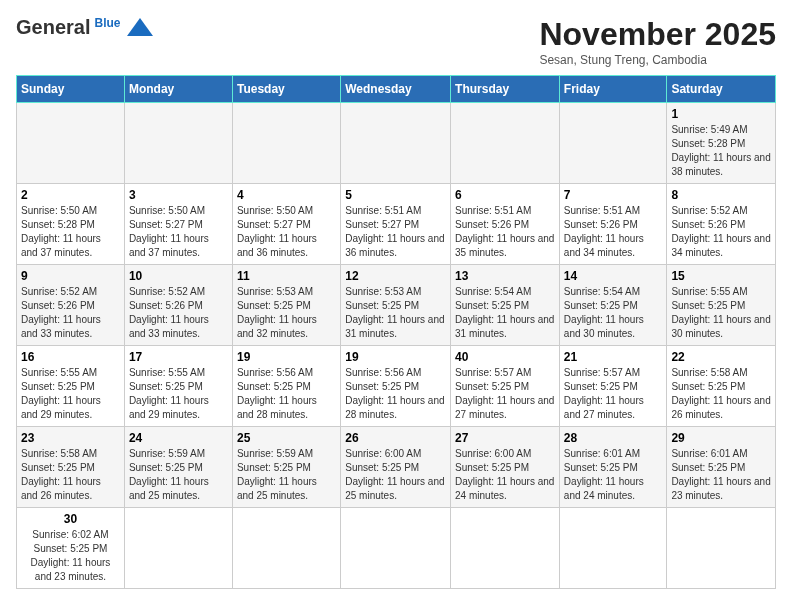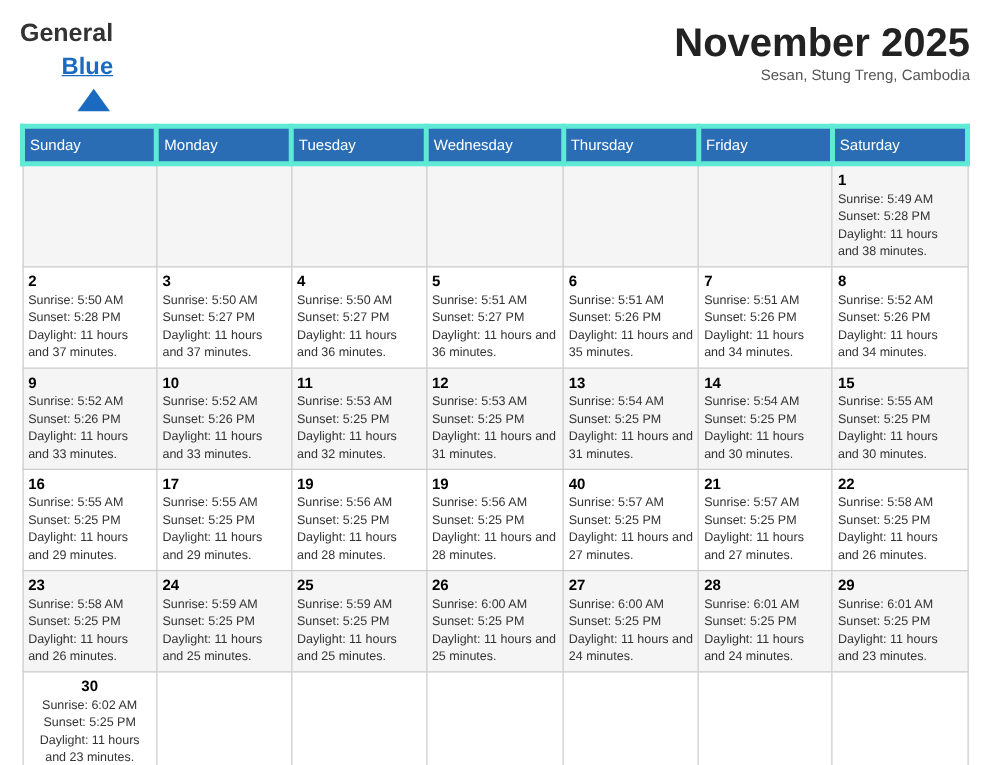--- a/index.html
+++ b/index.html
@@ -15,21 +15,21 @@
       justify-content: space-between;
       align-items: flex-start;
       margin-bottom: 8px;
     }
     .logo {
       display: flex;
       flex-direction: column;
       align-items: flex-start;
     }
     .title-block {
-      text-align: right;
+      text-align: left;
     }
     .main-title {
       font-size: 32px;
       font-weight: bold;
       color: #222;
     }
     .subtitle {
       font-size: 12px;
       color: #555;
     }
@@ -39,22 +39,22 @@
       font-size: 11px;
     }
     thead tr {
       background-color: #2a6db5;
       color: #fff;
     }
     thead th {
       padding: 6px 4px;
       text-align: left;
       font-size: 12px;
-      font-weight: normal;
-      border: 4px solid #5eead4;
+      font-weight: bold;
+      border: 1px solid #5eead4;
     }
     tbody tr {
       vertical-align: top;
     }
     tbody td {
       border: 1px solid #ccc;
       padding: 4px;
       min-height: 60px;
       width: 113px;
     }
@@ -82,23 +82,23 @@
     .last-row td {
       background-color: #f5f5f5;
       text-align: center;
     }
   </style>
 </head>
 <body>
 
 <div class="header">
   <div class="logo">
-    <div style="display:flex;align-items:flex-end;gap:4px;flex-direction:column;">
+    <div style="display:flex;align-items:flex-start;gap:4px;">
       <span style="font-size:20px;font-weight:bold;color:#333;">General</span>
-      <span style="font-size:19px;font-weight:bold;color:#1a6bbf;text-decoration:underline;">Blue</span>
+      <span style="font-size:12px;font-weight:bold;color:#1a6bbf;">Blue</span>
       <svg width="30" height="22" viewBox="0 0 30 22">
         <polygon points="15,2 28,20 2,20" fill="#1a6bbf"></polygon>
       </svg>
     </div>
   </div>
   <div class="title-block">
     <div class="main-title">November 2025</div>
     <div class="subtitle">Sesan, Stung Treng, Cambodia</div>
   </div>
 </div>

